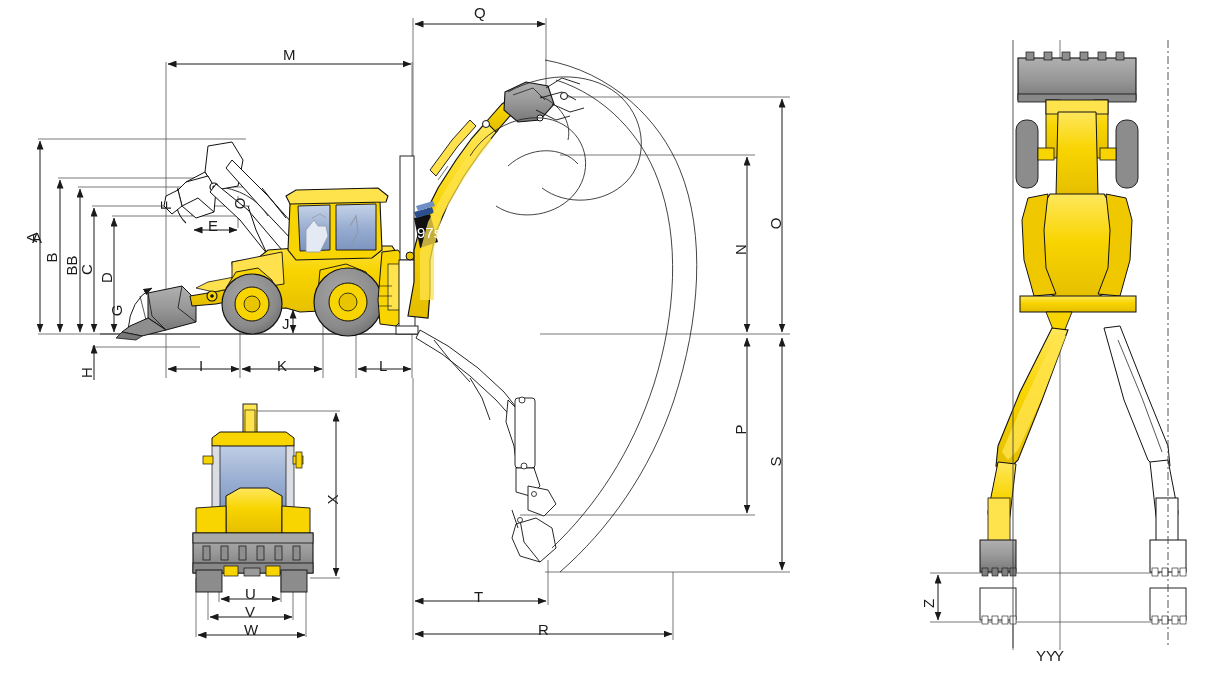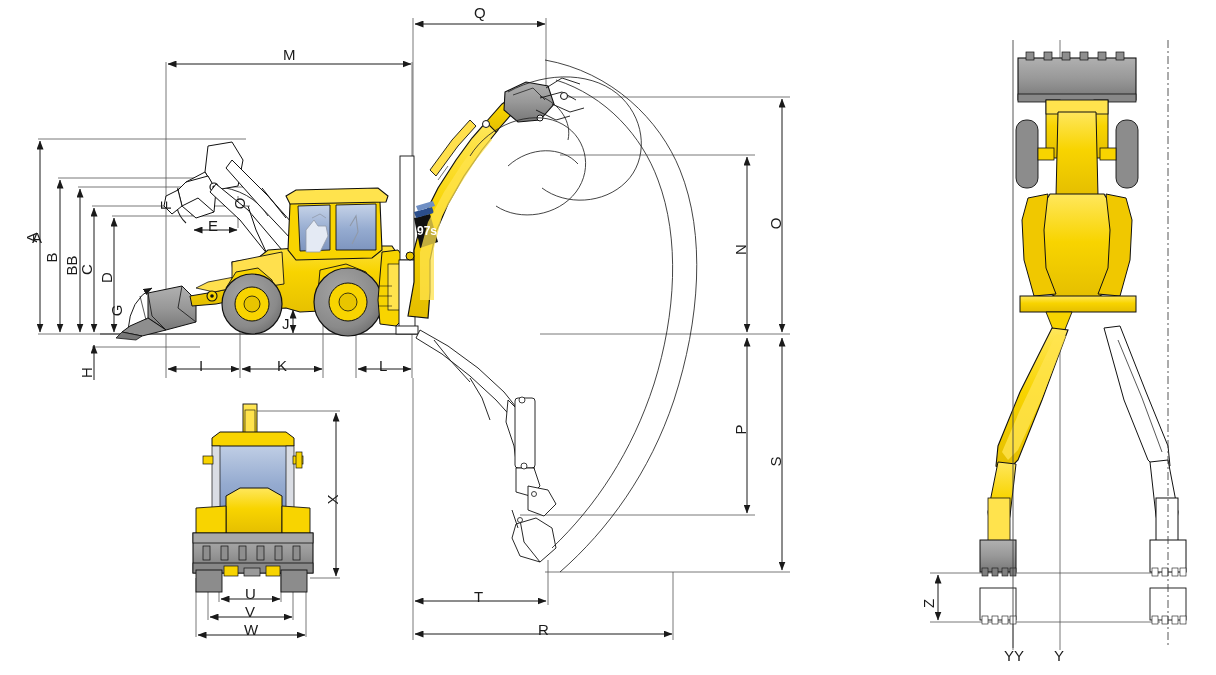--- a/index.html
+++ b/index.html
@@ -462,18 +462,18 @@
 <div class="dimlabel" style="left:199px;top:358px;">I</div>
 <div class="dimlabel" style="left:277px;top:358px;">K</div>
 <div class="dimlabel" style="left:379px;top:358px;">L</div>
 <div class="dimlabel" style="left:282px;top:316px;">J</div>
 <div class="dimlabel" style="left:474px;top:5px;">Q</div>
 <div class="dimlabel" style="left:474px;top:589px;">T</div>
 <div class="dimlabel" style="left:538px;top:622px;">R</div>
 <div class="dimlabel" style="left:245px;top:586px;">U</div>
 <div class="dimlabel" style="left:245px;top:604px;">V</div>
 <div class="dimlabel" style="left:244px;top:622px;">W</div>
-<div class="dimlabel" style="left:1004px;top:648px;">YY</div>
+<div class="dimlabel" style="left:1036px;top:648px;">YY</div>
 <div class="dimlabel" style="left:1054px;top:648px;">Y</div>
 
-<div class="dimlabel" style="left:417px;top:225px;font-size:12px;font-weight:bold;color:#ffffff;">97s</div>
+<div class="dimlabel" style="left:417px;top:225px;font-size:15px;font-weight:normal;color:#ffffff;">97s</div>
 
 </div>
 
 </body></html>

